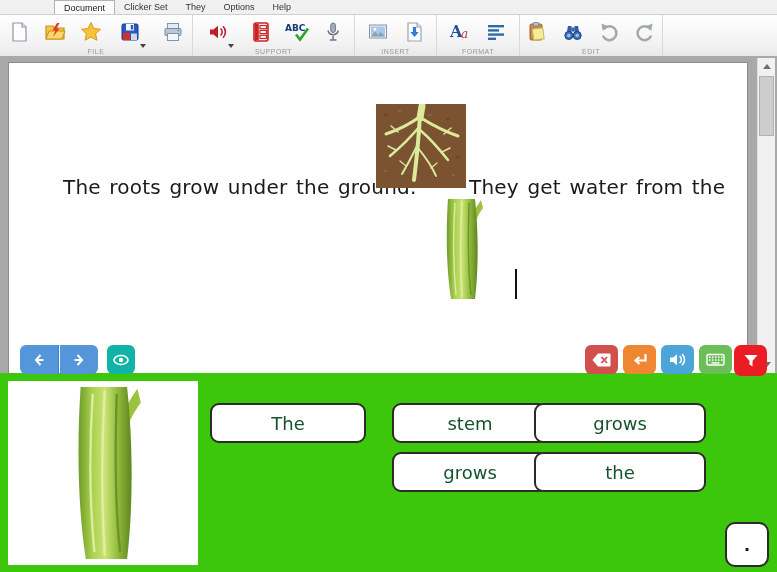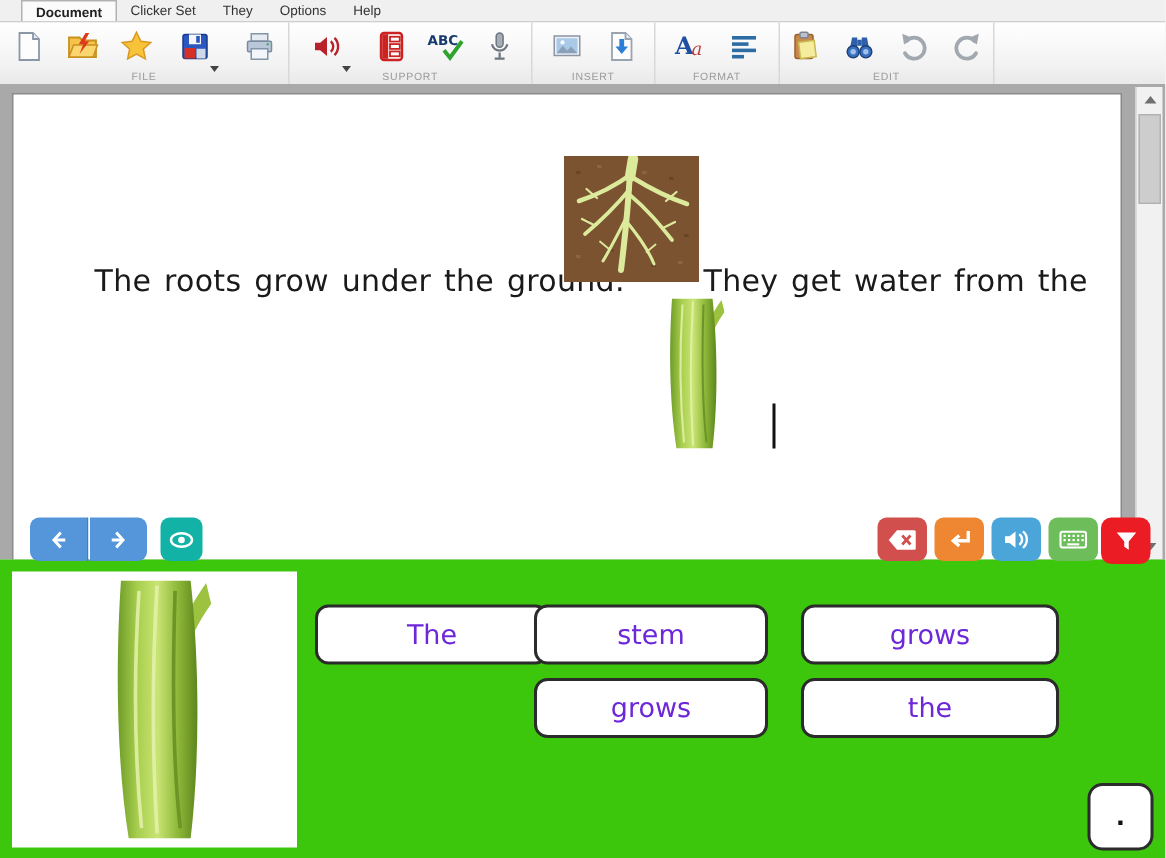--- a/index.html
+++ b/index.html
@@ -4,21 +4,21 @@
 <style>
   * { margin:0; padding:0; box-sizing:border-box; }
   html,body { width:777px; height:572px; }
   body { font-family:"Liberation Sans", sans-serif; background:#f0f0f0; overflow:hidden; }
   .screen { position:relative; width:777px; height:572px; background:#f0f0f0; overflow:hidden; }
 
   
   .menubar { position:absolute; left:0; top:0; width:777px; height:15px; background:#f0f0f0;
              border-bottom:1px solid #cfcfcf; display:flex; align-items:stretch; padding-left:14px; }
   .menu-tab { font-size:9px; color:#333; padding:2px 9px 0 9px; cursor:default; }
-  .menu-tab.active { background:#fbfbfb; border:1px solid #b2b2b2; border-bottom:none; font-weight:bold; color:#222; }
+  .menu-tab.active { background:#fbfbfb; border:1px solid #b2b2b2; border-bottom:none; font-weight:normal; color:#222;margin-left:40px; }
 
   
   .ribbon { position:absolute; left:0; top:15px; width:777px; height:41px;
             background:linear-gradient(#ffffff,#f2f2f2 70%,#e9e9e9); }
   .rgroup { position:absolute; top:0; height:41px; border-right:1px solid #d8d8d8; }
   .rgroup .icons { display:flex; justify-content:center; align-items:center; gap:6px; height:33px; padding-top:2px; }
   .rgroup .glabel { position:absolute; bottom:1px; left:0; right:0; text-align:center;
                     font-size:7px; color:#9a9a9a; letter-spacing:.5px; }
   .rbtn { width:30px; height:30px; display:flex; align-items:flex-end; justify-content:center; border-radius:3px;text-decoration:underline; }
   .caret-down { width:0; height:0; border-left:3.5px solid transparent; border-right:3.5px solid transparent;
@@ -56,23 +56,23 @@
   .btn-speak     { left:661px; width:33px; background:#4ba5d8; border-radius:6px; }
   .btn-keyboard  { left:699px; width:33px; background:#6dbe5b; border-radius:6px; }
   .btn-hide      { left:734px; top:345px; width:33px; height:31px; background:#ec1c24; border-radius:7px; }
 
   
   .grid-panel { position:absolute; left:0; top:373px; width:777px; height:199px; background:#3cc70c; }
   .preview-card { position:absolute; left:8px; top:8px; width:190px; height:184px; background:#ffffff;
                   display:flex; align-items:center; justify-content:center; }
   .cell { position:absolute; height:40px; background:#ffffff; border:2px solid #2b2b2b; border-radius:9px;
           display:flex; align-items:center; justify-content:center;
-          font-family:"DejaVu Sans", sans-serif; font-size:18px; color:#6d28d9; cursor:pointer; }
+          font-family:"DejaVu Sans", sans-serif; font-size:18px; color:#14532d; cursor:pointer; }
   .r1 { top:30px; } .r2 { top:79px; } .r3 { top:128px; }
-  .c1 { left:210px; width:156px; } .c2 { left:356px; width:156px; } .c3 { left:534px; width:172px; }
+  .c1 { left:210px; width:156px; } .c2 { left:392px; width:156px; } .c3 { left:534px; width:172px; }
   .cell-dot { position:absolute; left:725px; top:149px; width:44px; height:45px; background:#fff;
               border:2px solid #2b2b2b; border-radius:10px; display:flex; align-items:center; justify-content:center;
               font-size:20px; font-weight:bold; color:#111; cursor:pointer; }
 </style>
 </head>
 <body>
 
 <div class="screen">
 
   <div class="menubar">

